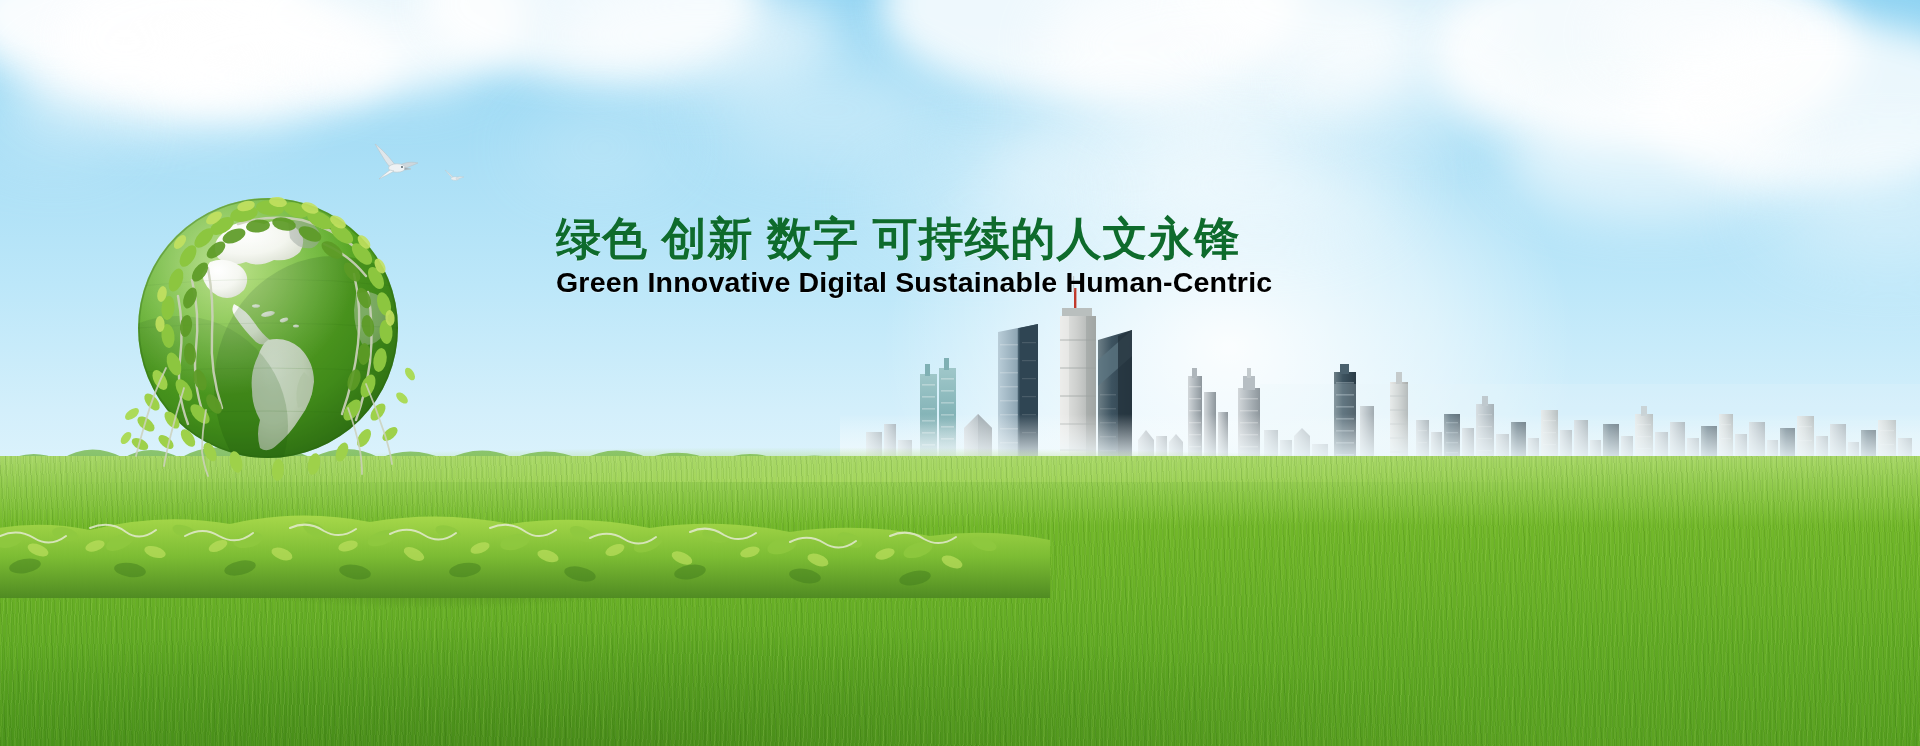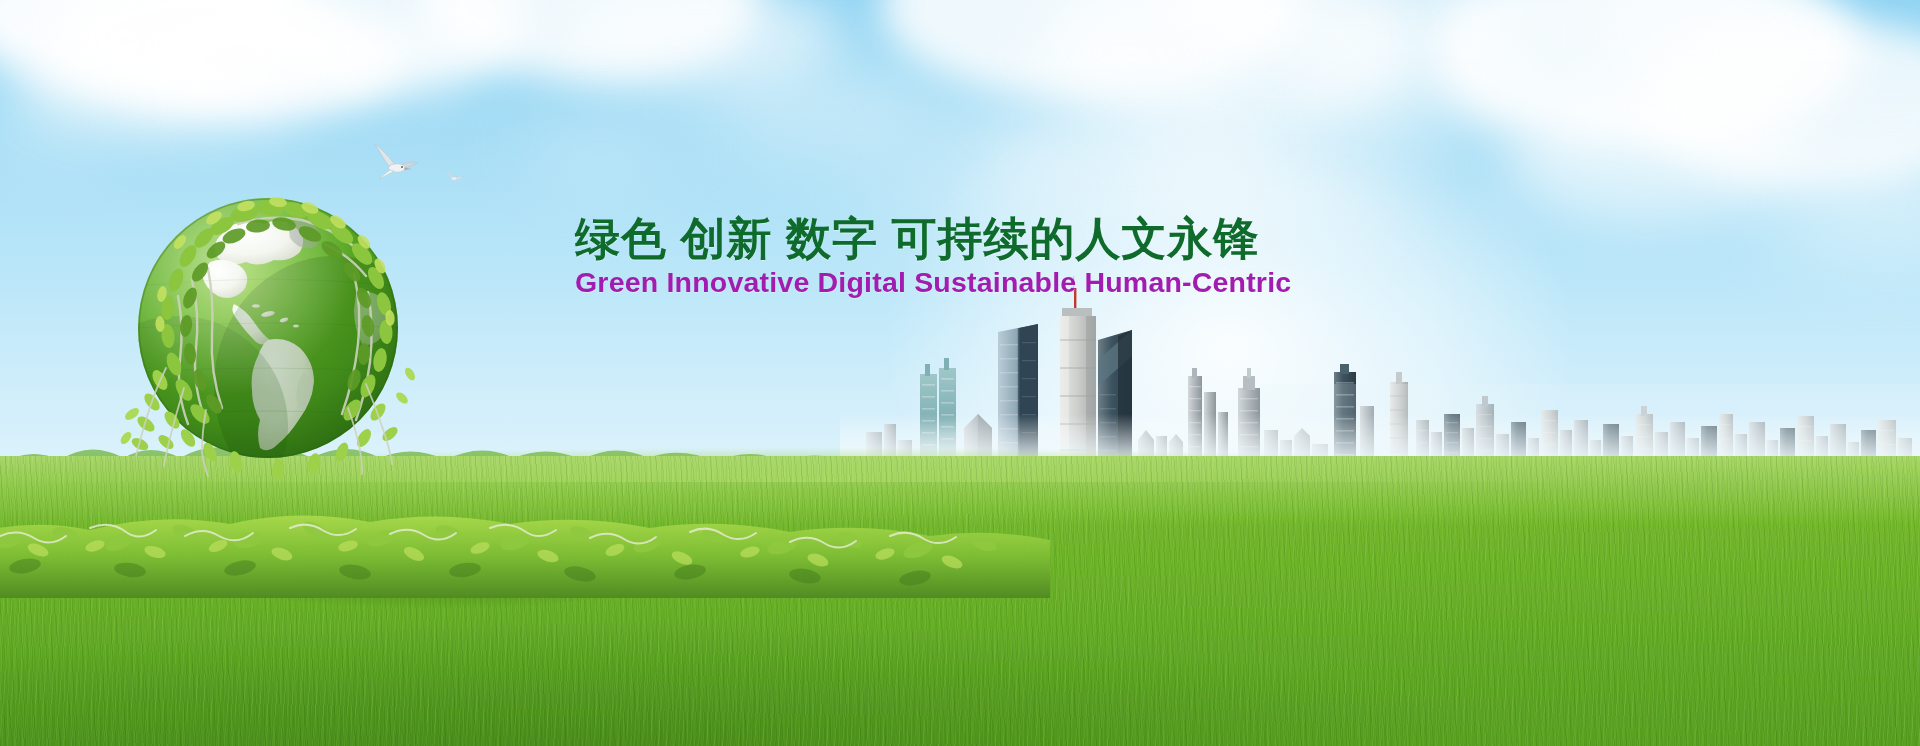--- a/index.html
+++ b/index.html
@@ -92,25 +92,25 @@
 
   
   .leafbed{position:absolute;left:-30px;bottom:148px;width:1080px;height:110px;}
   .leafbed svg{display:block;}
 
   
   .globe-wrap{position:absolute;left:118px;top:176px;width:300px;height:310px;}
   .globe-wrap svg{display:block;overflow:visible;}
 
   
-  .headline-block{position:absolute;left:575px;top:214px;width:730px;text-align:left;}
+  .headline-block{position:absolute;left:556px;top:214px;width:730px;text-align:left;}
   .headline{font-size:45px;font-weight:bold;color:#0e6b2c;letter-spacing:1px;
     line-height:1.12;white-space:nowrap;
     text-shadow:0 1px 0 rgba(255,255,255,.35);}
-  .subhead{margin-top:2px;font-size:28.5px;font-weight:bold;color:#a21caf;
+  .subhead{margin-top:2px;font-size:28.5px;font-weight:bold;color:#000000;
     letter-spacing:.2px;white-space:nowrap;
     text-shadow:0 1px 0 rgba(255,255,255,.35);}
 </style>
 </head>
 <body>
 
 <div id="stage">
 
   <div class="sky"></div>
   <div class="sky-warm"></div>

